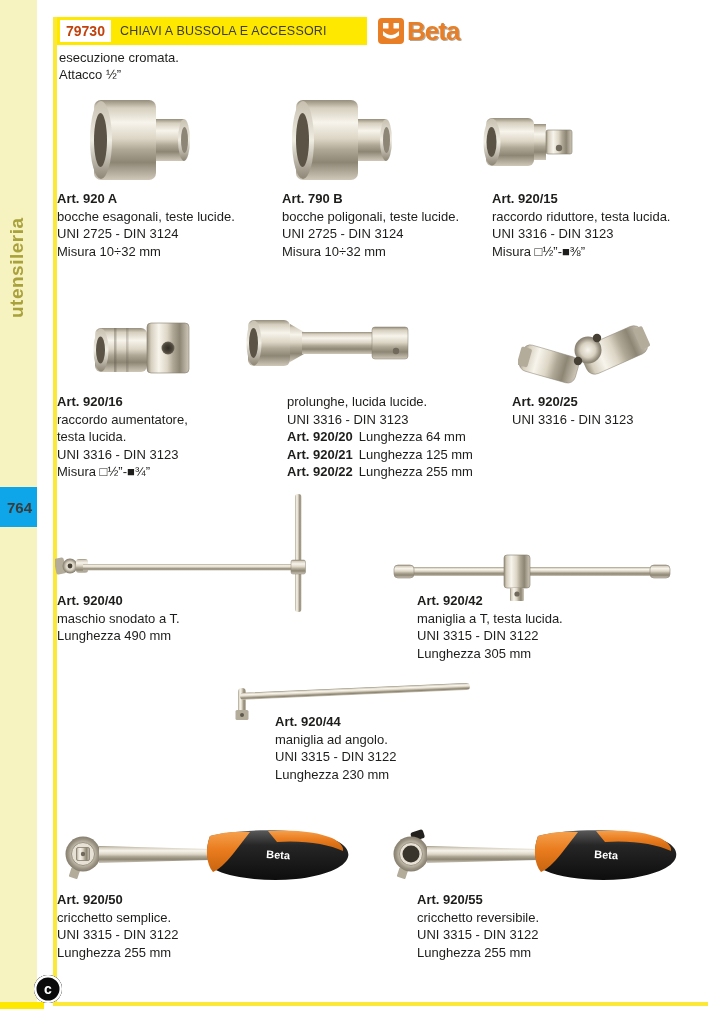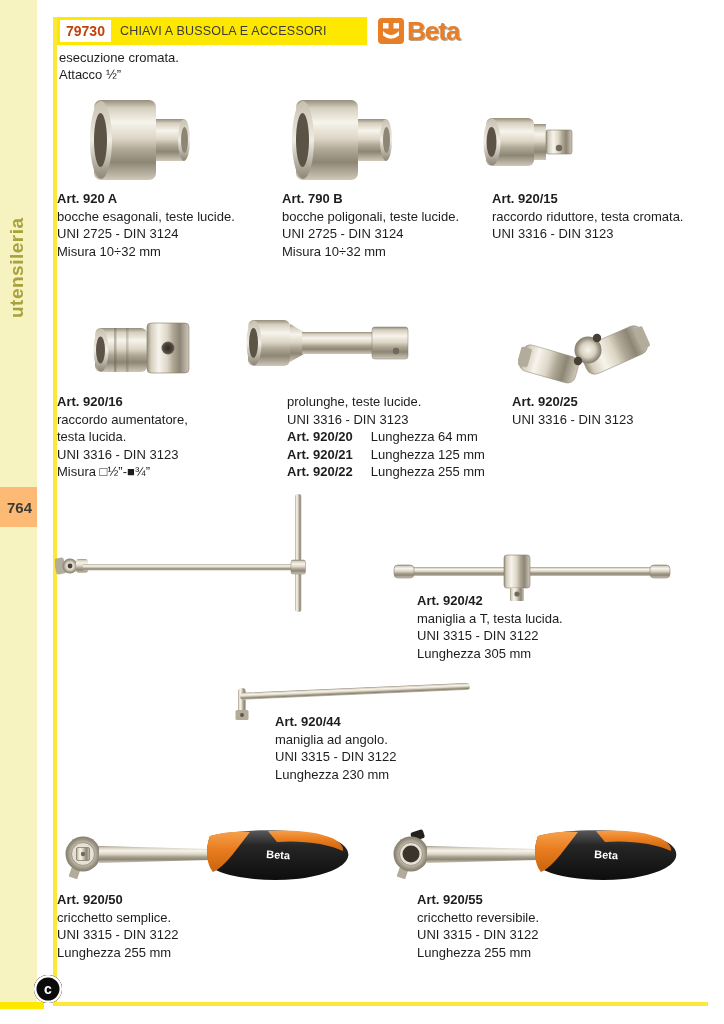--- a/index.html
+++ b/index.html
@@ -6,21 +6,21 @@
   html,body{background:#ffffff}
   .page{position:relative;width:724px;height:1024px;background:#fff;overflow:hidden;
         font-family:"Liberation Sans",sans-serif;color:#1d1d1b}
   .abs{position:absolute}
 
   
   .sidebar{left:0;top:0;width:37px;height:1002px;background:#f7f3c1}
   .v-label{position:absolute;left:6px;top:158px;height:160px;
            writing-mode:vertical-rl;transform:rotate(180deg);
            font-size:19px;font-weight:bold;color:#a9a13c;letter-spacing:.5px}
-  .page-badge{position:absolute;left:0;top:487px;width:37px;height:40px;background:#fdba74;
+  .page-badge{position:absolute;left:0;top:487px;width:37px;height:40px;background:#0ea5e9;
               color:#3b3b39;font-weight:bold;font-size:15px;
               display:flex;align-items:center;justify-content:flex-end;padding-right:5px}
   .sidebar-strip{left:0;top:1002px;width:44px;height:7px;background:#ffe800}
 
   
   .frame-v{left:53px;top:17px;width:4px;height:989px;background:#fbe838}
   .frame-h{left:53px;top:1002px;width:655px;height:4px;background:#fbe838}
 
   
   .band{left:57px;top:17px;width:310px;height:28px;background:#ffe800;
@@ -32,21 +32,21 @@
   .beta-logo{left:378px;top:16px;height:30px;display:flex;align-items:center;gap:3px}
   .beta-word{font-size:26px;font-weight:bold;color:#e87e26;letter-spacing:-1px;
              text-shadow:1.2px 1.2px 0 rgba(90,60,20,.45)}
 
   .intro{left:59px;top:49px;font-size:13px;line-height:17px}
   .b{font-weight:normal}
 
   
   .tblock{position:absolute;font-size:13px;line-height:17.5px;white-space:nowrap}
   .art{font-weight:bold}
-  .artin{font-weight:bold;margin-right:18px}
+  .artin{font-weight:bold;margin-right:6px}
 
   
   .corner-mark{left:34px;top:975px;width:28px;height:28px;border-radius:50%;
                background:#0b0b0b;box-shadow:inset 0 0 0 2.5px #fff, inset 0 0 0 6px #0b0b0b;
                color:#fff;font-weight:bold;font-size:14px;
                display:flex;align-items:center;justify-content:center}
 </style>
 </head>
 <body>
 
@@ -258,45 +258,51 @@
 
   <div class="tblock" style="left:282px;top:190px">
     <div class="art">Art. 790 B</div>
     <div>bocche poligonali, teste lucide.</div>
     <div>UNI 2725 - DIN 3124</div>
     <div>Misura 10÷32 mm</div>
   </div>
 
   <div class="tblock" style="left:492px;top:190px">
     <div class="art">Art. 920/15</div>
-    <div>raccordo riduttore, testa cromata.</div>
+    <div>raccordo riduttore, testa lucida.</div>
     <div>UNI 3316 - DIN 3123</div>
+    <div>Misura □½”-■⅜”</div>
   </div>
 
   <div class="tblock" style="left:57px;top:393px">
     <div class="art">Art. 920/16</div>
     <div>raccordo aumentatore,</div>
     <div>testa lucida.</div>
     <div>UNI 3316 - DIN 3123</div>
     <div>Misura □½”-■¾”</div>
   </div>
 
   <div class="tblock" style="left:287px;top:393px">
-    <div>prolunghe, teste lucide.</div>
+    <div>prolunghe, lucida lucide.</div>
     <div>UNI 3316 - DIN 3123</div>
     <div><span class="artin">Art. 920/20</span><span>Lunghezza 64 mm</span></div>
     <div><span class="artin">Art. 920/21</span><span>Lunghezza 125 mm</span></div>
     <div><span class="artin">Art. 920/22</span><span>Lunghezza 255 mm</span></div>
   </div>
 
   <div class="tblock" style="left:512px;top:393px">
     <div class="art">Art. 920/25</div>
     <div>UNI 3316 - DIN 3123</div>
   </div>
 
+  <div class="tblock" style="left:57px;top:592px">
+    <div class="art">Art. 920/40</div>
+    <div>maschio snodato a T.</div>
+    <div>Lunghezza 490 mm</div>
+  </div>
 
   <div class="tblock" style="left:417px;top:592px">
     <div class="art">Art. 920/42</div>
     <div>maniglia a T, testa lucida.</div>
     <div>UNI 3315 - DIN 3122</div>
     <div>Lunghezza 305 mm</div>
   </div>
 
   <div class="tblock" style="left:275px;top:713px">
     <div class="art">Art. 920/44</div>

